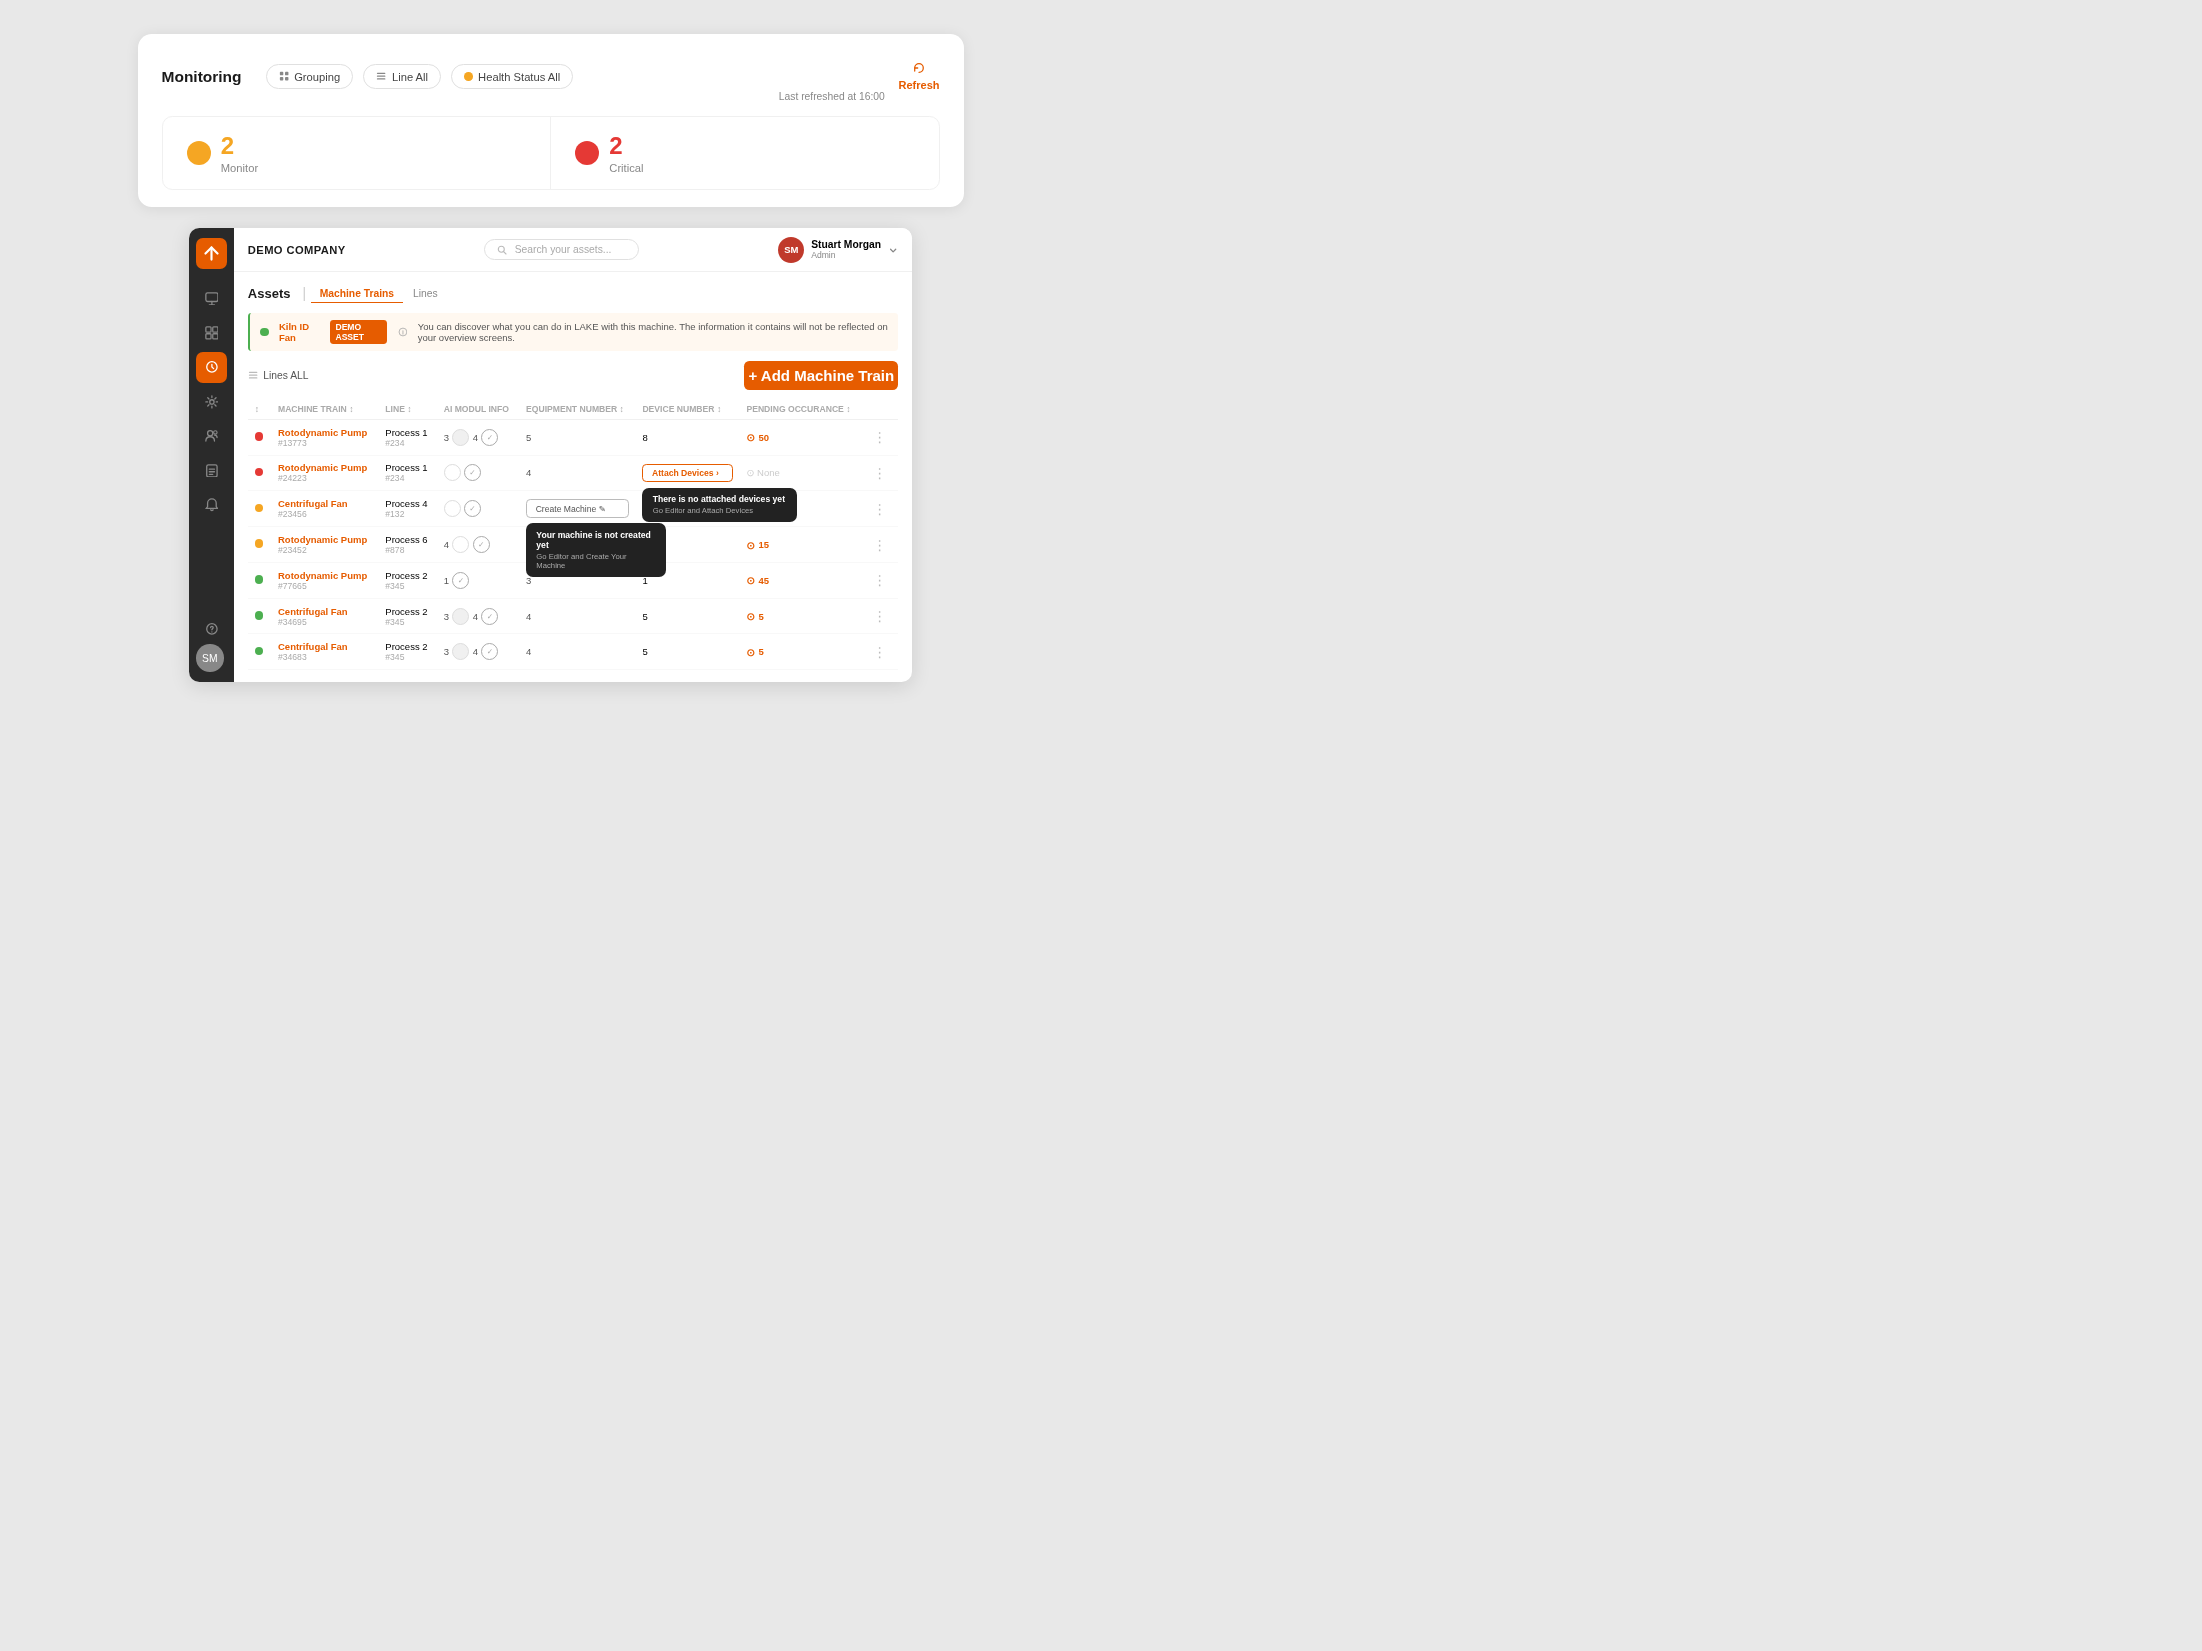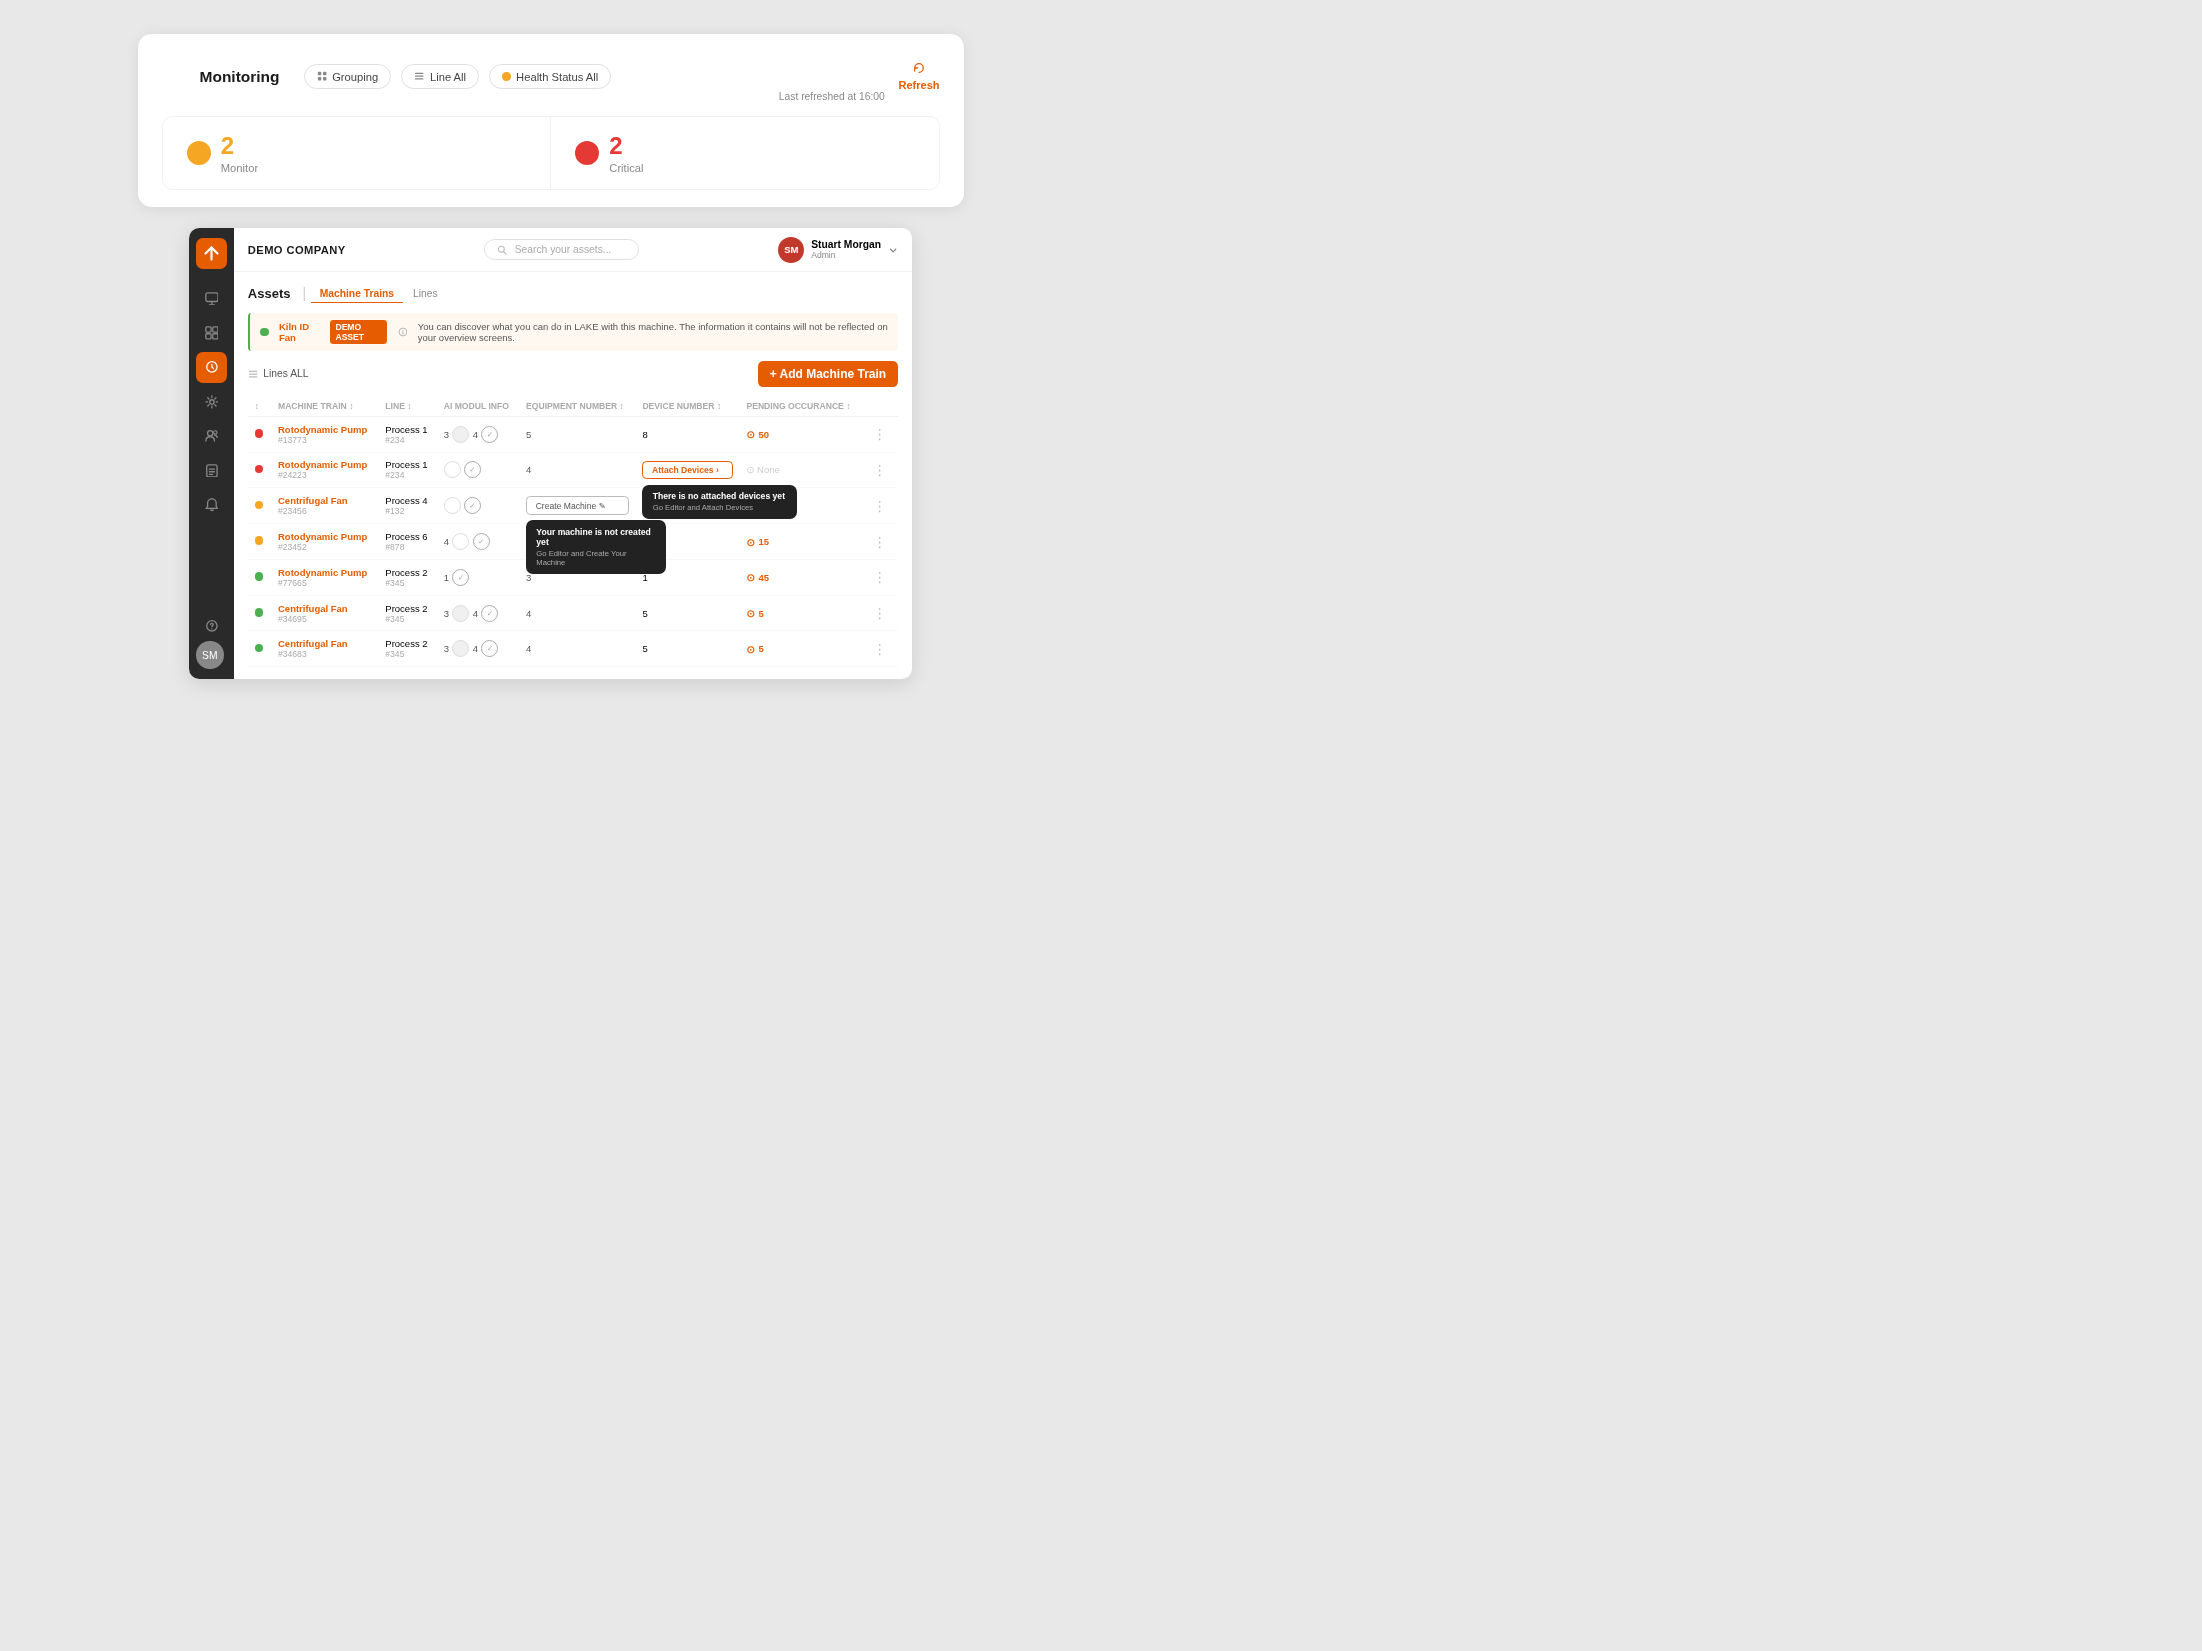--- a/index.html
+++ b/index.html
@@ -27,21 +27,20 @@
       display: flex;
       align-items: center;
       justify-content: space-between;
       margin-bottom: 13.8px;
     }
     .monitoring-title {
       font-size: 15.5px;
       font-weight: 700;
       color: #1a1a1a;
       margin-right: 13.8px;
-      margin-left: 38px;
     }
     .filter-btn {
       display: flex;
       align-items: center;
       gap: 5.2px;
       padding: 5.2px 12px;
       border: 0.9px solid #e0e0e0;
       border-radius: 17px;
       font-size: 11.2px;
       color: #444;
@@ -301,22 +300,22 @@
     }
     .lines-filter {
       font-size: 10.3px;
       color: #555;
     }
     .add-btn {
       background: #e65c00;
       color: #fff;
       border: none;
       border-radius: 5.2px;
-      padding: 6px 12px;
-      font-size: 12px;
+      padding: 6px 4px;
+      font-size: 15px;
       font-weight: 600;
       cursor: pointer;
       display: flex;
       align-items: center;
       gap: 3.4px;
     }
 
     
     .table-wrap { overflow-x: auto; }
     table {

